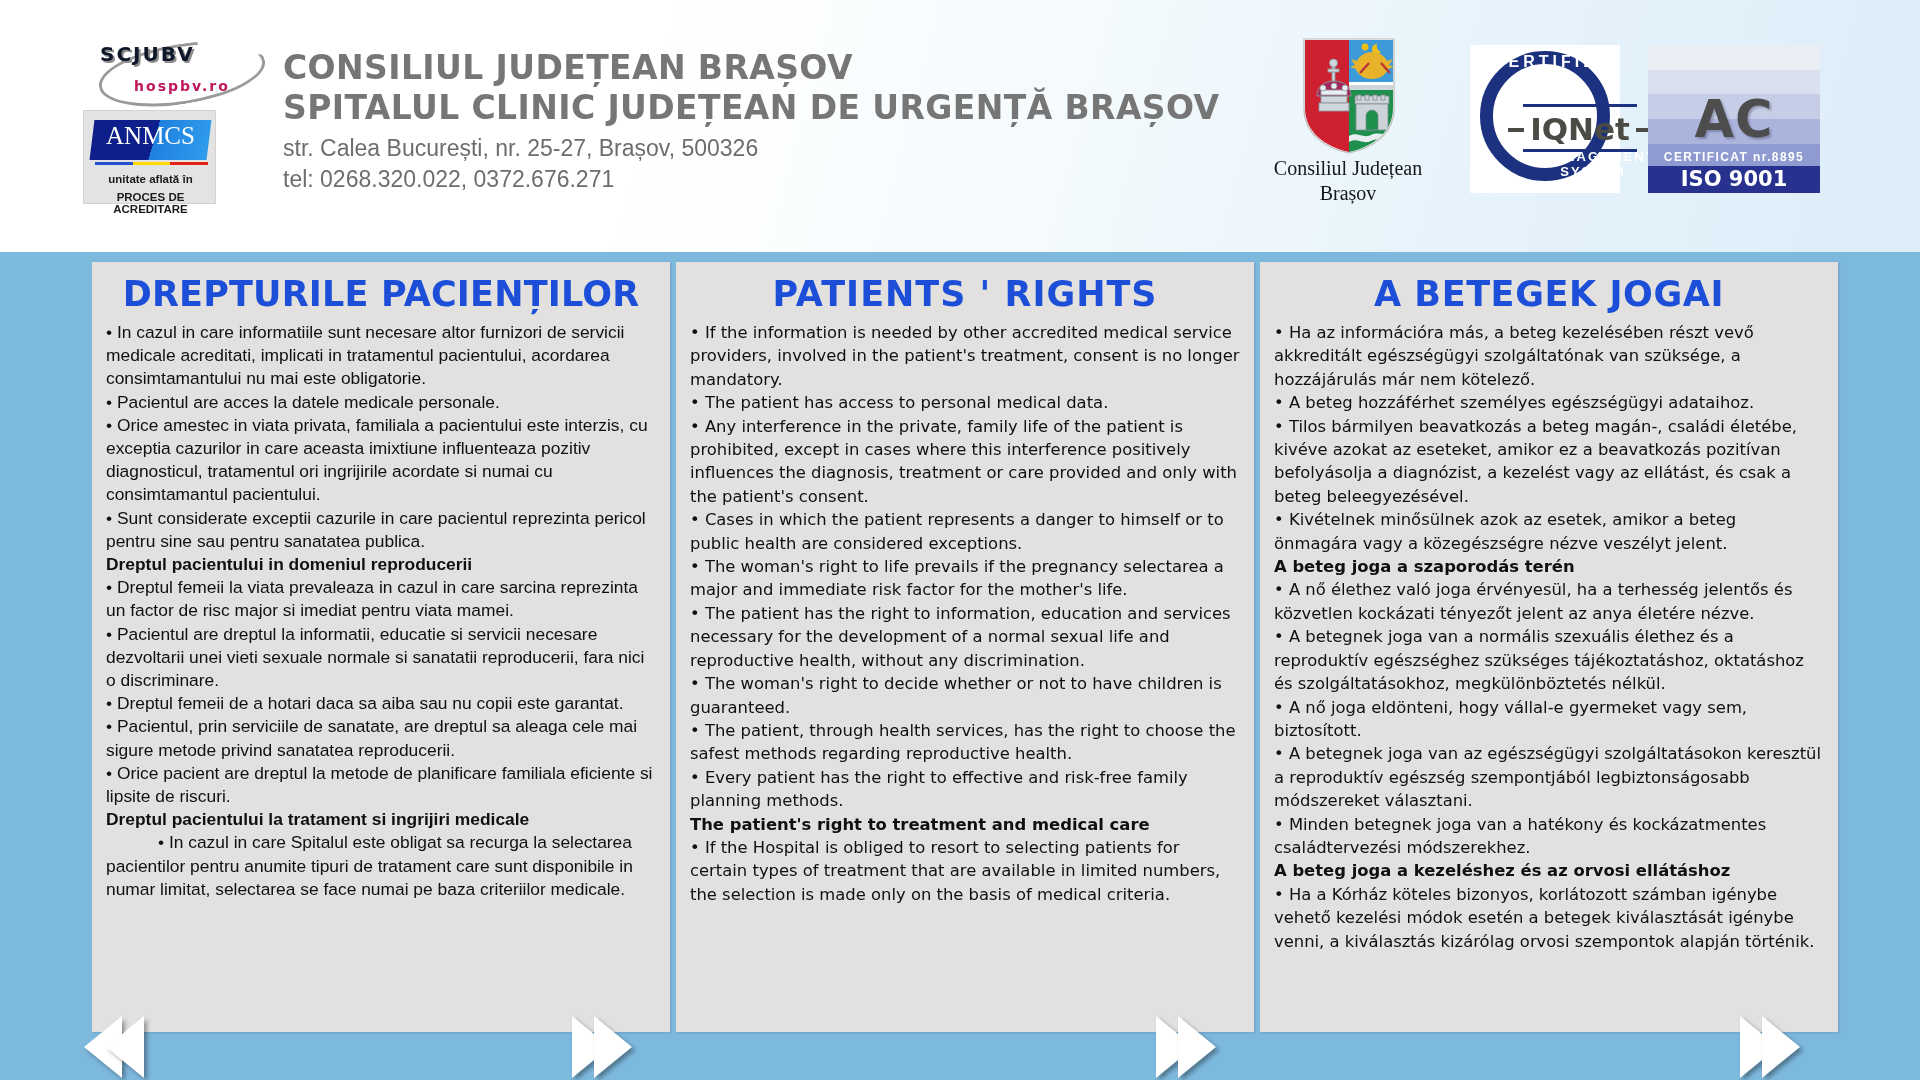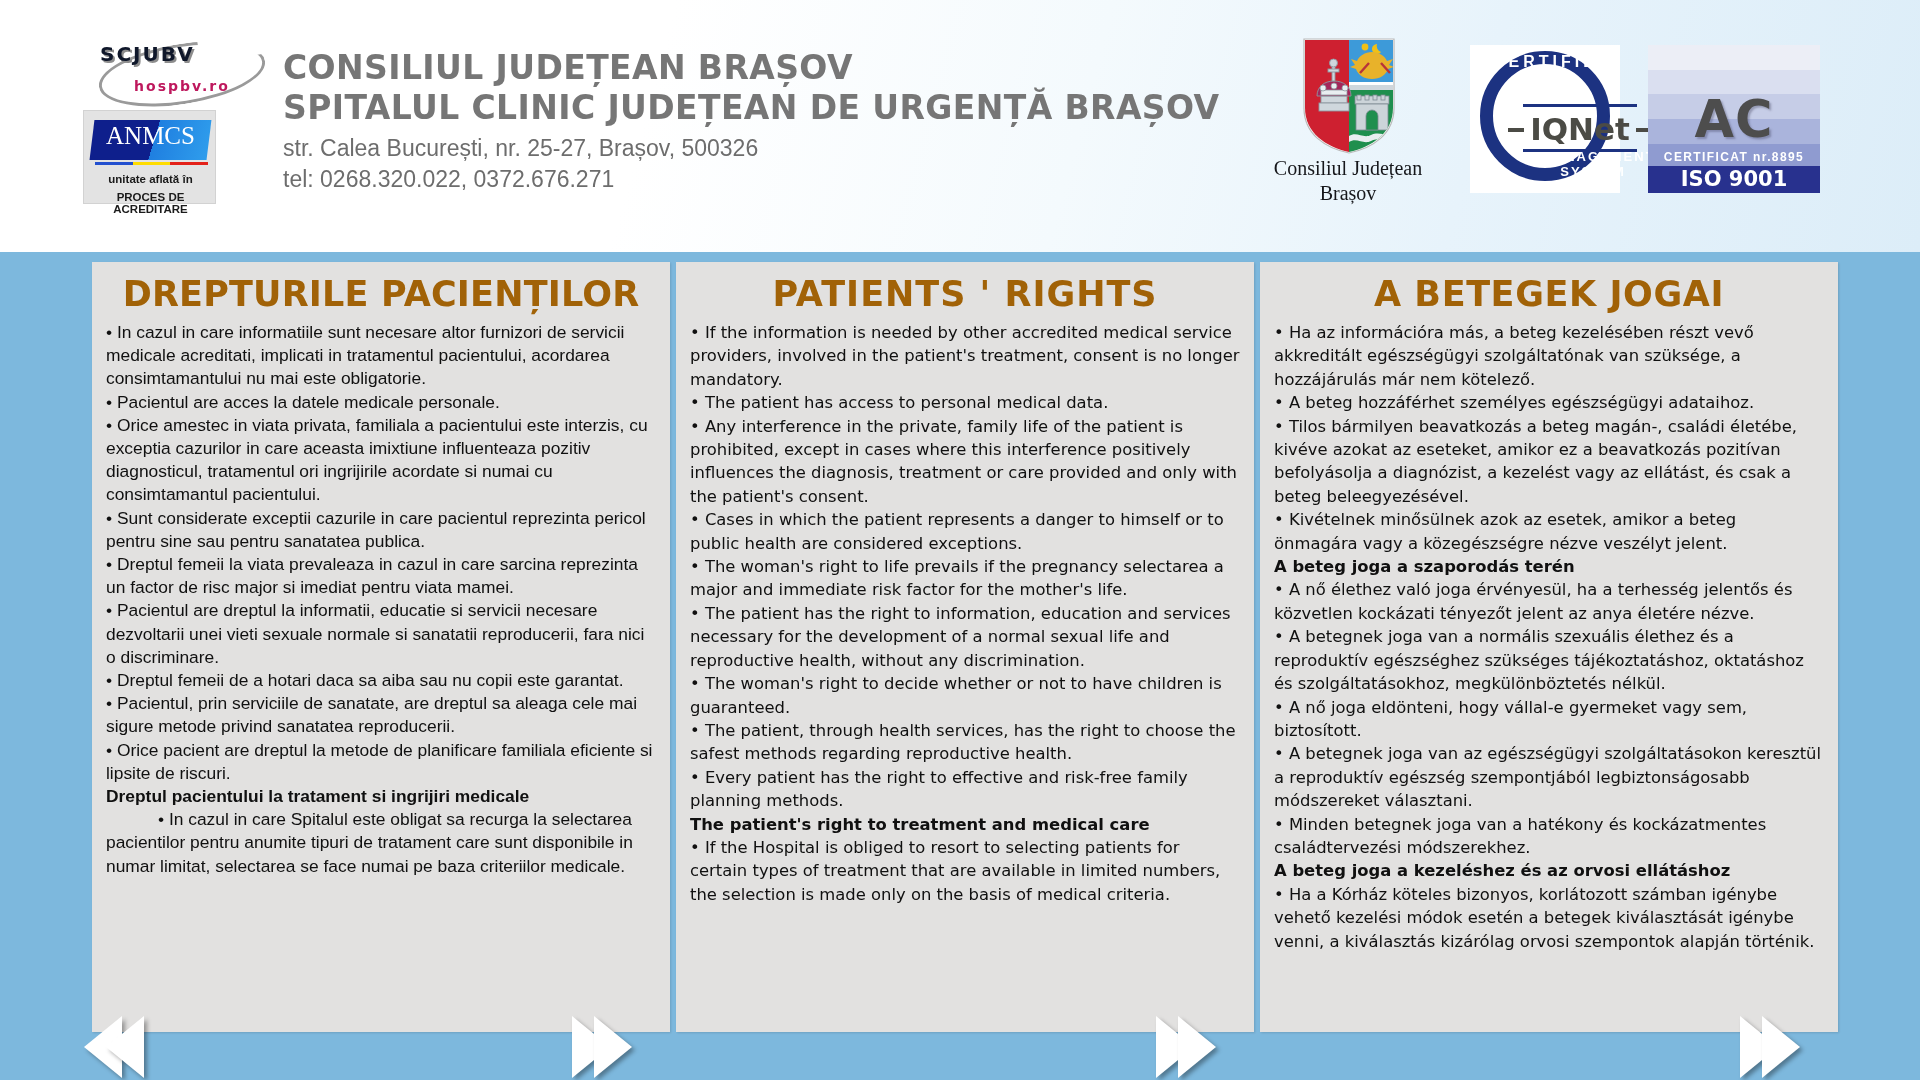--- a/index.html
+++ b/index.html
@@ -164,21 +164,21 @@
   }
   #panel-ro { left: 92px;   width: 578px; }
   #panel-en { left: 676px;  width: 578px; }
   #panel-hu { left: 1260px; width: 578px; }
 
   .panel h1 {
     text-align: center;
     font-family: "DejaVu Sans", sans-serif;
     font-weight: bold;
     font-size: 36px; line-height: 48px;
-    color: #a16207; letter-spacing: 0.2px;
+    color: #1d4ed8; letter-spacing: 0.2px;
     margin-bottom: 3px;
     white-space: nowrap;
   }
   #panel-ro h1 { font-size: 35px; }
   #panel-en h1 { font-size: 35px; letter-spacing: 1px; }
   #panel-hu h1 { font-size: 35px; letter-spacing: 0.6px; }
 
   .body { font-size: 17.6px; line-height: 23.5px; color: #101010; }
   #panel-ro .body { font-family: "Liberation Sans", sans-serif; font-size: 17.4px; line-height: 23.2px; }
   #panel-en .body { font-family: "DejaVu Sans", sans-serif; font-size: 16.4px; line-height: 23.4px; }
@@ -312,20 +312,21 @@
 
 <div id="board">
 
   <div class="panel" id="panel-ro">
     <h1>DREPTURILE PACIENȚILOR</h1>
     <div class="body" id="body-ro">
         <p>• In cazul in care informatiile sunt necesare altor furnizori de servicii medicale acreditati, implicati in tratamentul pacientului, acordarea consimtamantului nu mai este obligatorie.</p>
         <p>• Pacientul are acces la datele medicale personale.</p>
         <p>• Orice amestec in viata privata, familiala a pacientului este interzis, cu exceptia cazurilor in care aceasta imixtiune influenteaza pozitiv diagnosticul, tratamentul ori ingrijirile acordate si numai cu consimtamantul pacientului.</p>
         <p>• Sunt considerate exceptii cazurile in care pacientul reprezinta pericol pentru sine sau pentru sanatatea publica.</p>
+        <p class="h">Dreptul pacientului in domeniul reproducerii</p>
         <p>• Dreptul femeii la viata prevaleaza in cazul in care sarcina reprezinta un factor de risc major si imediat pentru viata mamei.</p>
         <p>• Pacientul are dreptul la informatii, educatie si servicii necesare dezvoltarii unei vieti sexuale normale si sanatatii reproducerii, fara nici o discriminare.</p>
         <p>• Dreptul femeii de a hotari daca sa aiba sau nu copii este garantat.</p>
         <p>• Pacientul, prin serviciile de sanatate, are dreptul sa aleaga cele mai sigure metode privind sanatatea reproducerii.</p>
         <p>• Orice pacient are dreptul la metode de planificare familiala eficiente si lipsite de riscuri.</p>
         <p class="h">Dreptul pacientului la tratament si ingrijiri medicale</p>
         <p class=" last">• In cazul in care Spitalul este obligat sa recurga la selectarea pacientilor pentru anumite tipuri de tratament care sunt disponibile in numar limitat, selectarea se face numai pe baza criteriilor medicale.</p>
       </div>
   </div>
 

